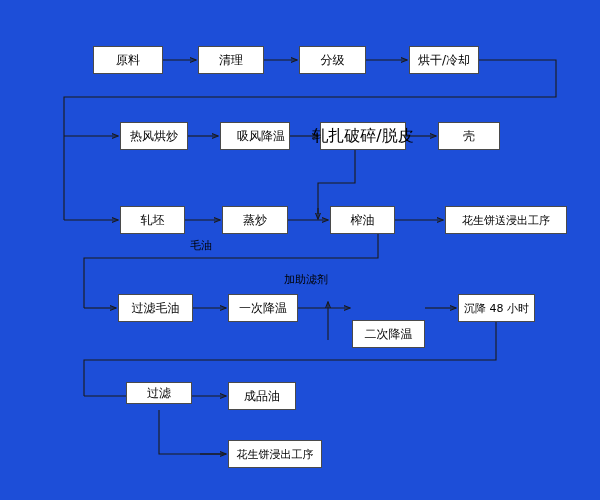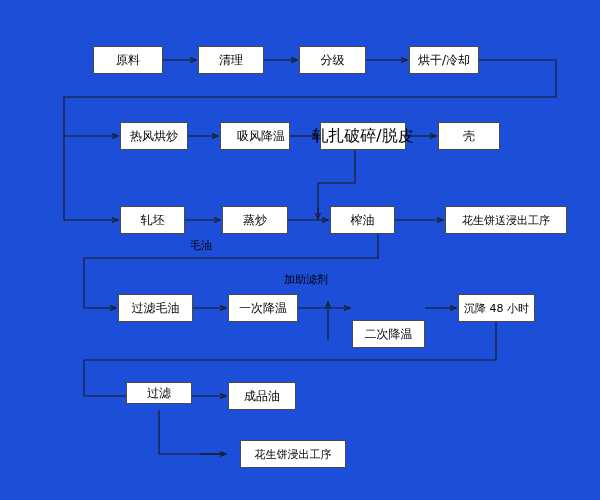--- a/index.html
+++ b/index.html
@@ -117,18 +117,18 @@
   <div class="node" style="left:445px; top:206px; width:122px; height:28px; font-size:11px;">花生饼送浸出工序</div>
 
   <div class="node" style="left:118px; top:294px; width:75px;  height:28px;">过滤毛油</div>
   <div class="node" style="left:228px; top:294px; width:70px;  height:28px;">一次降温</div>
   <div class="node" style="left:352px; top:288px; width:73px;  height:28px;margin-top:32px;">二次降温</div>
   <div class="node" style="left:458px; top:294px; width:77px;  height:28px; font-size:11px;">沉降 48 小时</div>
 
   <div class="node" style="left:126px; top:382px; width:66px;  height:22px;">过滤</div>
   <div class="node" style="left:228px; top:382px; width:68px;  height:28px;">成品油</div>
 
-  <div class="node" style="left:240px; top:440px; width:106px; height:28px; font-size:11px;">花生饼浸出工序</div>
+  <div class="node" style="left:228px; top:440px; width:94px; height:28px; font-size:11px;">花生饼浸出工序</div>
 
   <div class="caption" style="left:190px; top:240px;">毛油</div>
   <div class="caption" style="left:284px; top:274px;">加助滤剂</div>
 
 </div>
 
 </body></html>

